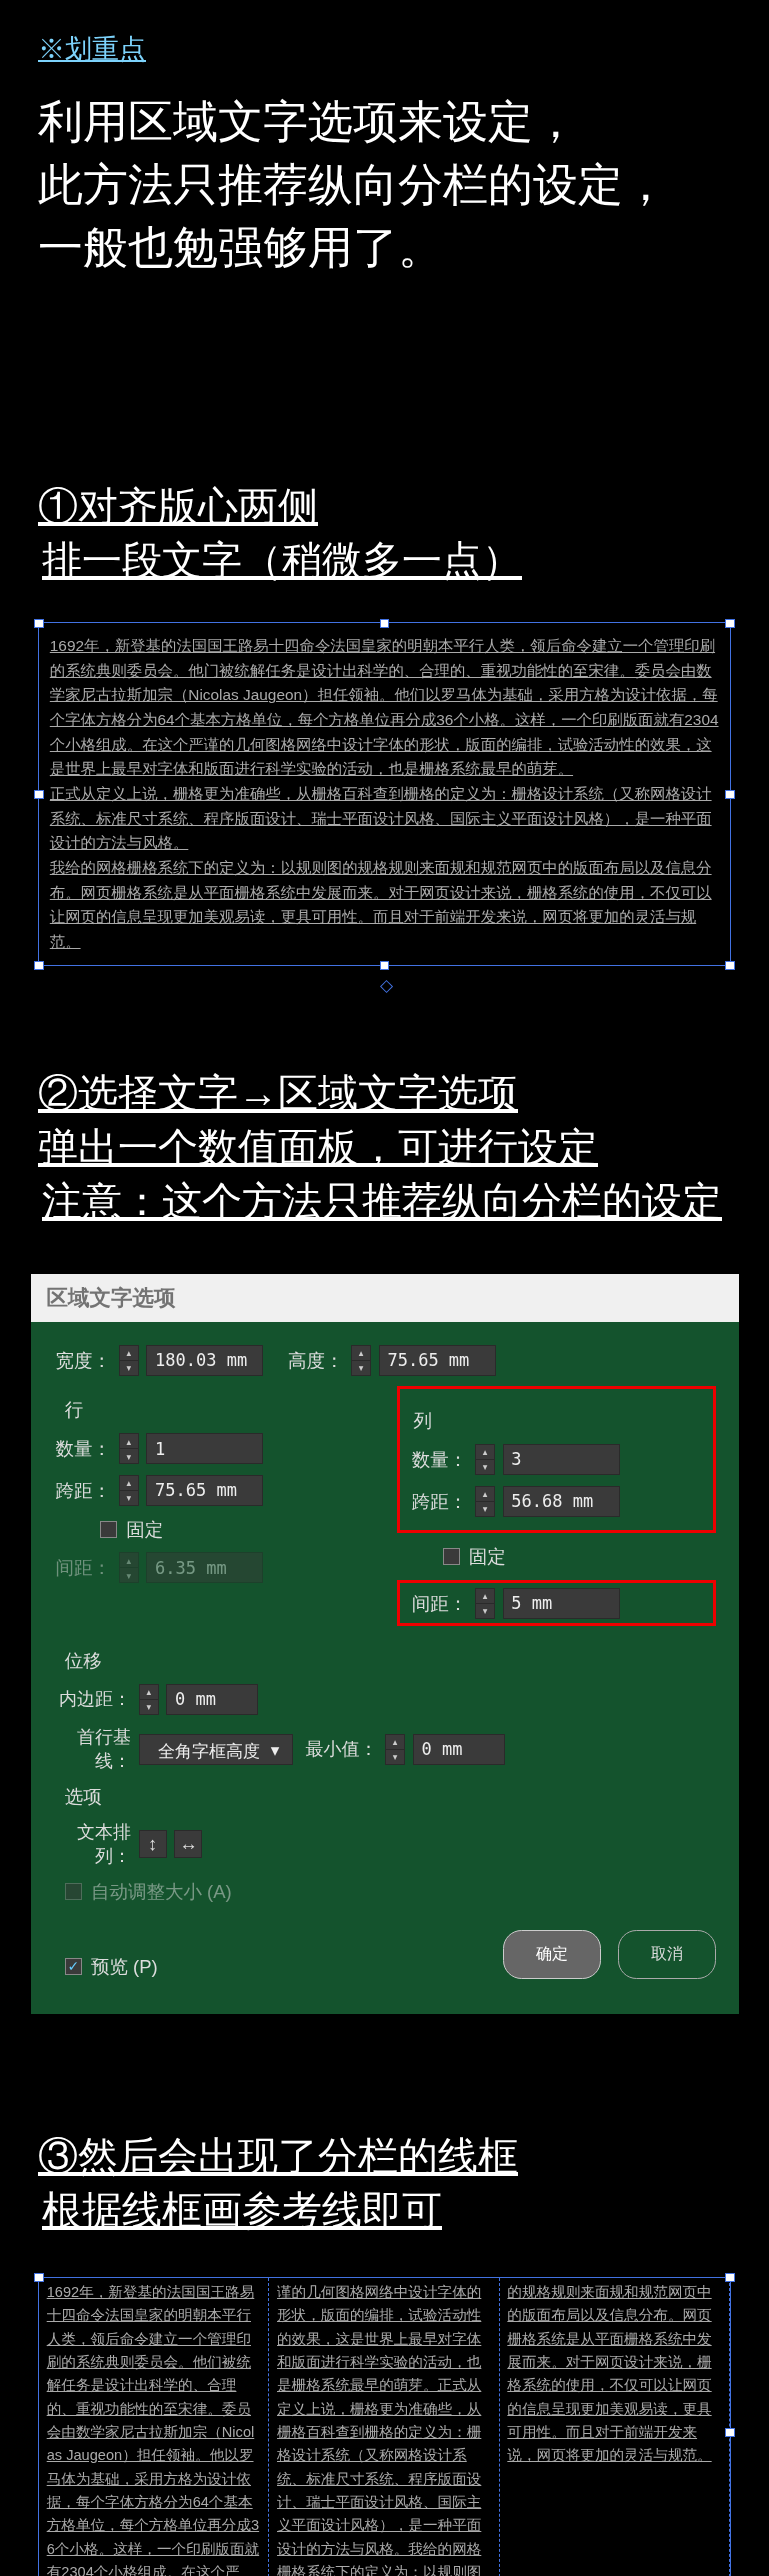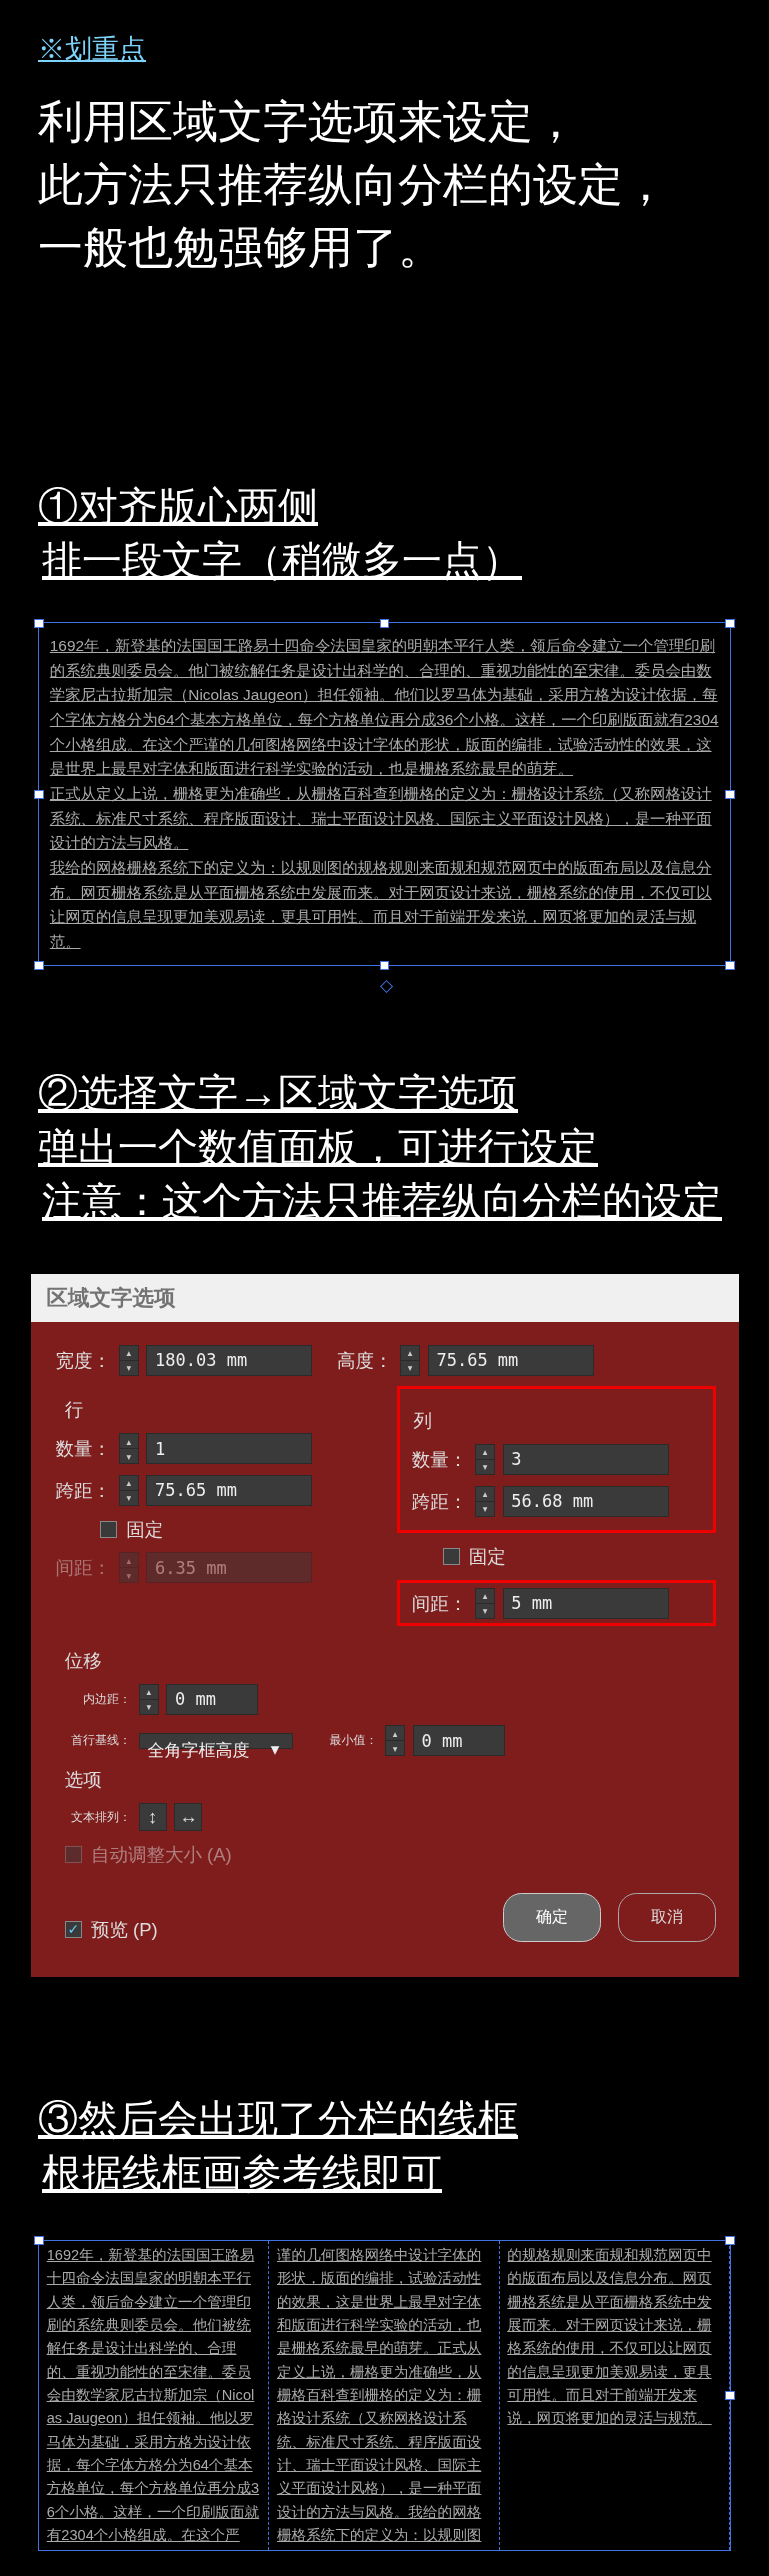--- a/index.html
+++ b/index.html
@@ -14,37 +14,37 @@
 .handle { position: absolute; width: 9.2px; height: 9.2px; background: #fff; border: 0.8px solid #4272e2; }
 .h-tl { top: -4.6px; left: -4.6px; } .h-tr { top: -4.6px; right: -4.6px; }
 .h-bl { bottom: -4.6px; left: -4.6px; } .h-br { bottom: -4.6px; right: -4.6px; }
 .h-tm { top: -4.6px; left: 50%; margin-left: -4.6px; } .h-bm { bottom: -4.6px; left: 50%; margin-left: -4.6px; }
 .h-ml { top: 50%; left: -4.6px; margin-top: -4.6px; } .h-mr { top: 50%; right: -4.6px; margin-top: -4.6px; }
 .anchor { position: absolute; bottom: -31px; left: 50%; margin-left: -4.6px; color: #4272e2; font-size: 17px; }
 .gap2 { height: 100px; }
 
 .dialog { margin: 23px 31px 0; background: #535353; width: 708px; }
 .dialog-title { background: #f0f0f0; color: #737373; font-size: 21.5px; font-weight: bold; padding: 9.2px 15.4px; }
-.dialog-body { padding: 23px 23px 35px; background: #7f1d1d; color: #ddd; font-size: 18.5px; }
+.dialog-body { padding: 23px 23px 35px; background: #14532d; color: #ddd; font-size: 18.5px; }
 .top-row { display: flex; gap: 23px; }
 .field-block { flex: 1; }
 .field-row { display: flex; align-items: center; gap: 7.7px; margin-bottom: 10.8px; }
 .field-row.disabled { opacity: 0.45; }
 .label { width: 57px; text-align: right; font-size: 18.5px; }
-.label-w { width: 77px; text-align: right; font-size: 12px; }
+.label-w { width: 77px; text-align: right; font-size: 18px; }
 .spinner { display: flex; flex-direction: column; background: #3a3a3a; border: 0.8px solid #2a2a2a; width: 20px; height: 31px; }
 .spinner span { flex: 1; display: flex; align-items: center; justify-content: center; font-size: 9.2px; color: #ccc; cursor: pointer; }
 .spinner span:first-child { border-bottom: 0.8px solid #2a2a2a; }
-.input { background: #3a3a3a; border: 0.8px solid #2a2a2a; color: #eee; font-family: monospace; font-size: 17px; padding: 4.6px 7.7px; height: 31px; width: 166px; }
+.input { background: #3a3a3a; border: 0.8px solid #2a2a2a; color: #eee; font-family: monospace; font-size: 17px; padding: 4.6px 7.7px; height: 31px; width: 117px; }
 .section-label { font-size: 18.5px; margin: 10.8px 0 10.8px 10.8px; }
 .checkbox-row { display: flex; align-items: center; gap: 9.2px; margin: 10.8px 0 10.8px 46px; }
 .cb { width: 17px; height: 17px; border: 0.8px solid #888; background: #3a3a3a; display: inline-flex; align-items: center; justify-content: center; color: #6cf; font-size: 14px; }
 .cb.checked::after { content: "✓"; }
 .red-box { border: 3.1px solid #e00; padding: 7.7px 10.8px 3.1px; margin-bottom: 10.8px; }
-.select { background: #3a3a3a; border: 0.8px solid #2a2a2a; color: #eee; font-size: 17px; padding: 4.6px 12.3px 4.6px 7.7px; height: 16px; width: 154px; }
+.select { background: #3a3a3a; border: 0.8px solid #2a2a2a; color: #eee; font-size: 17px; padding: 4.6px 12.3px 4.6px 7.7px; height: 31px; width: 154px; text-align: center; }
 .btn-row { display: flex; justify-content: flex-end; gap: 17px; margin-top: 26px; }
 .btn { border-radius: 18.5px; padding: 13px 32px; font-size: 16px; cursor: pointer; }
 .btn-primary { background: #666; border: 1.5px solid #ccc; color: #fff; }
 .btn-default { background: transparent; border: 1.5px solid #aaa; color: #ddd; }
 .mini-btn { width: 28px; height: 28px; background: #3a3a3a; border: 0.8px solid #2a2a2a; display: inline-flex; align-items: center; justify-content: center; color: #ddd; }
 
 .gap3 { height: 115px; }
 
 .cols-frame { margin: 17px 38px; border: 0.8px solid #4272e2; display: flex; position: relative; }
 .col { flex: 1; color: #aaa; font-size: 14.6px; line-height: 1.6; text-decoration: underline; word-break: break-all; padding: 3.1px 7.7px; border-right: 0.8px dashed #4272e2; }

